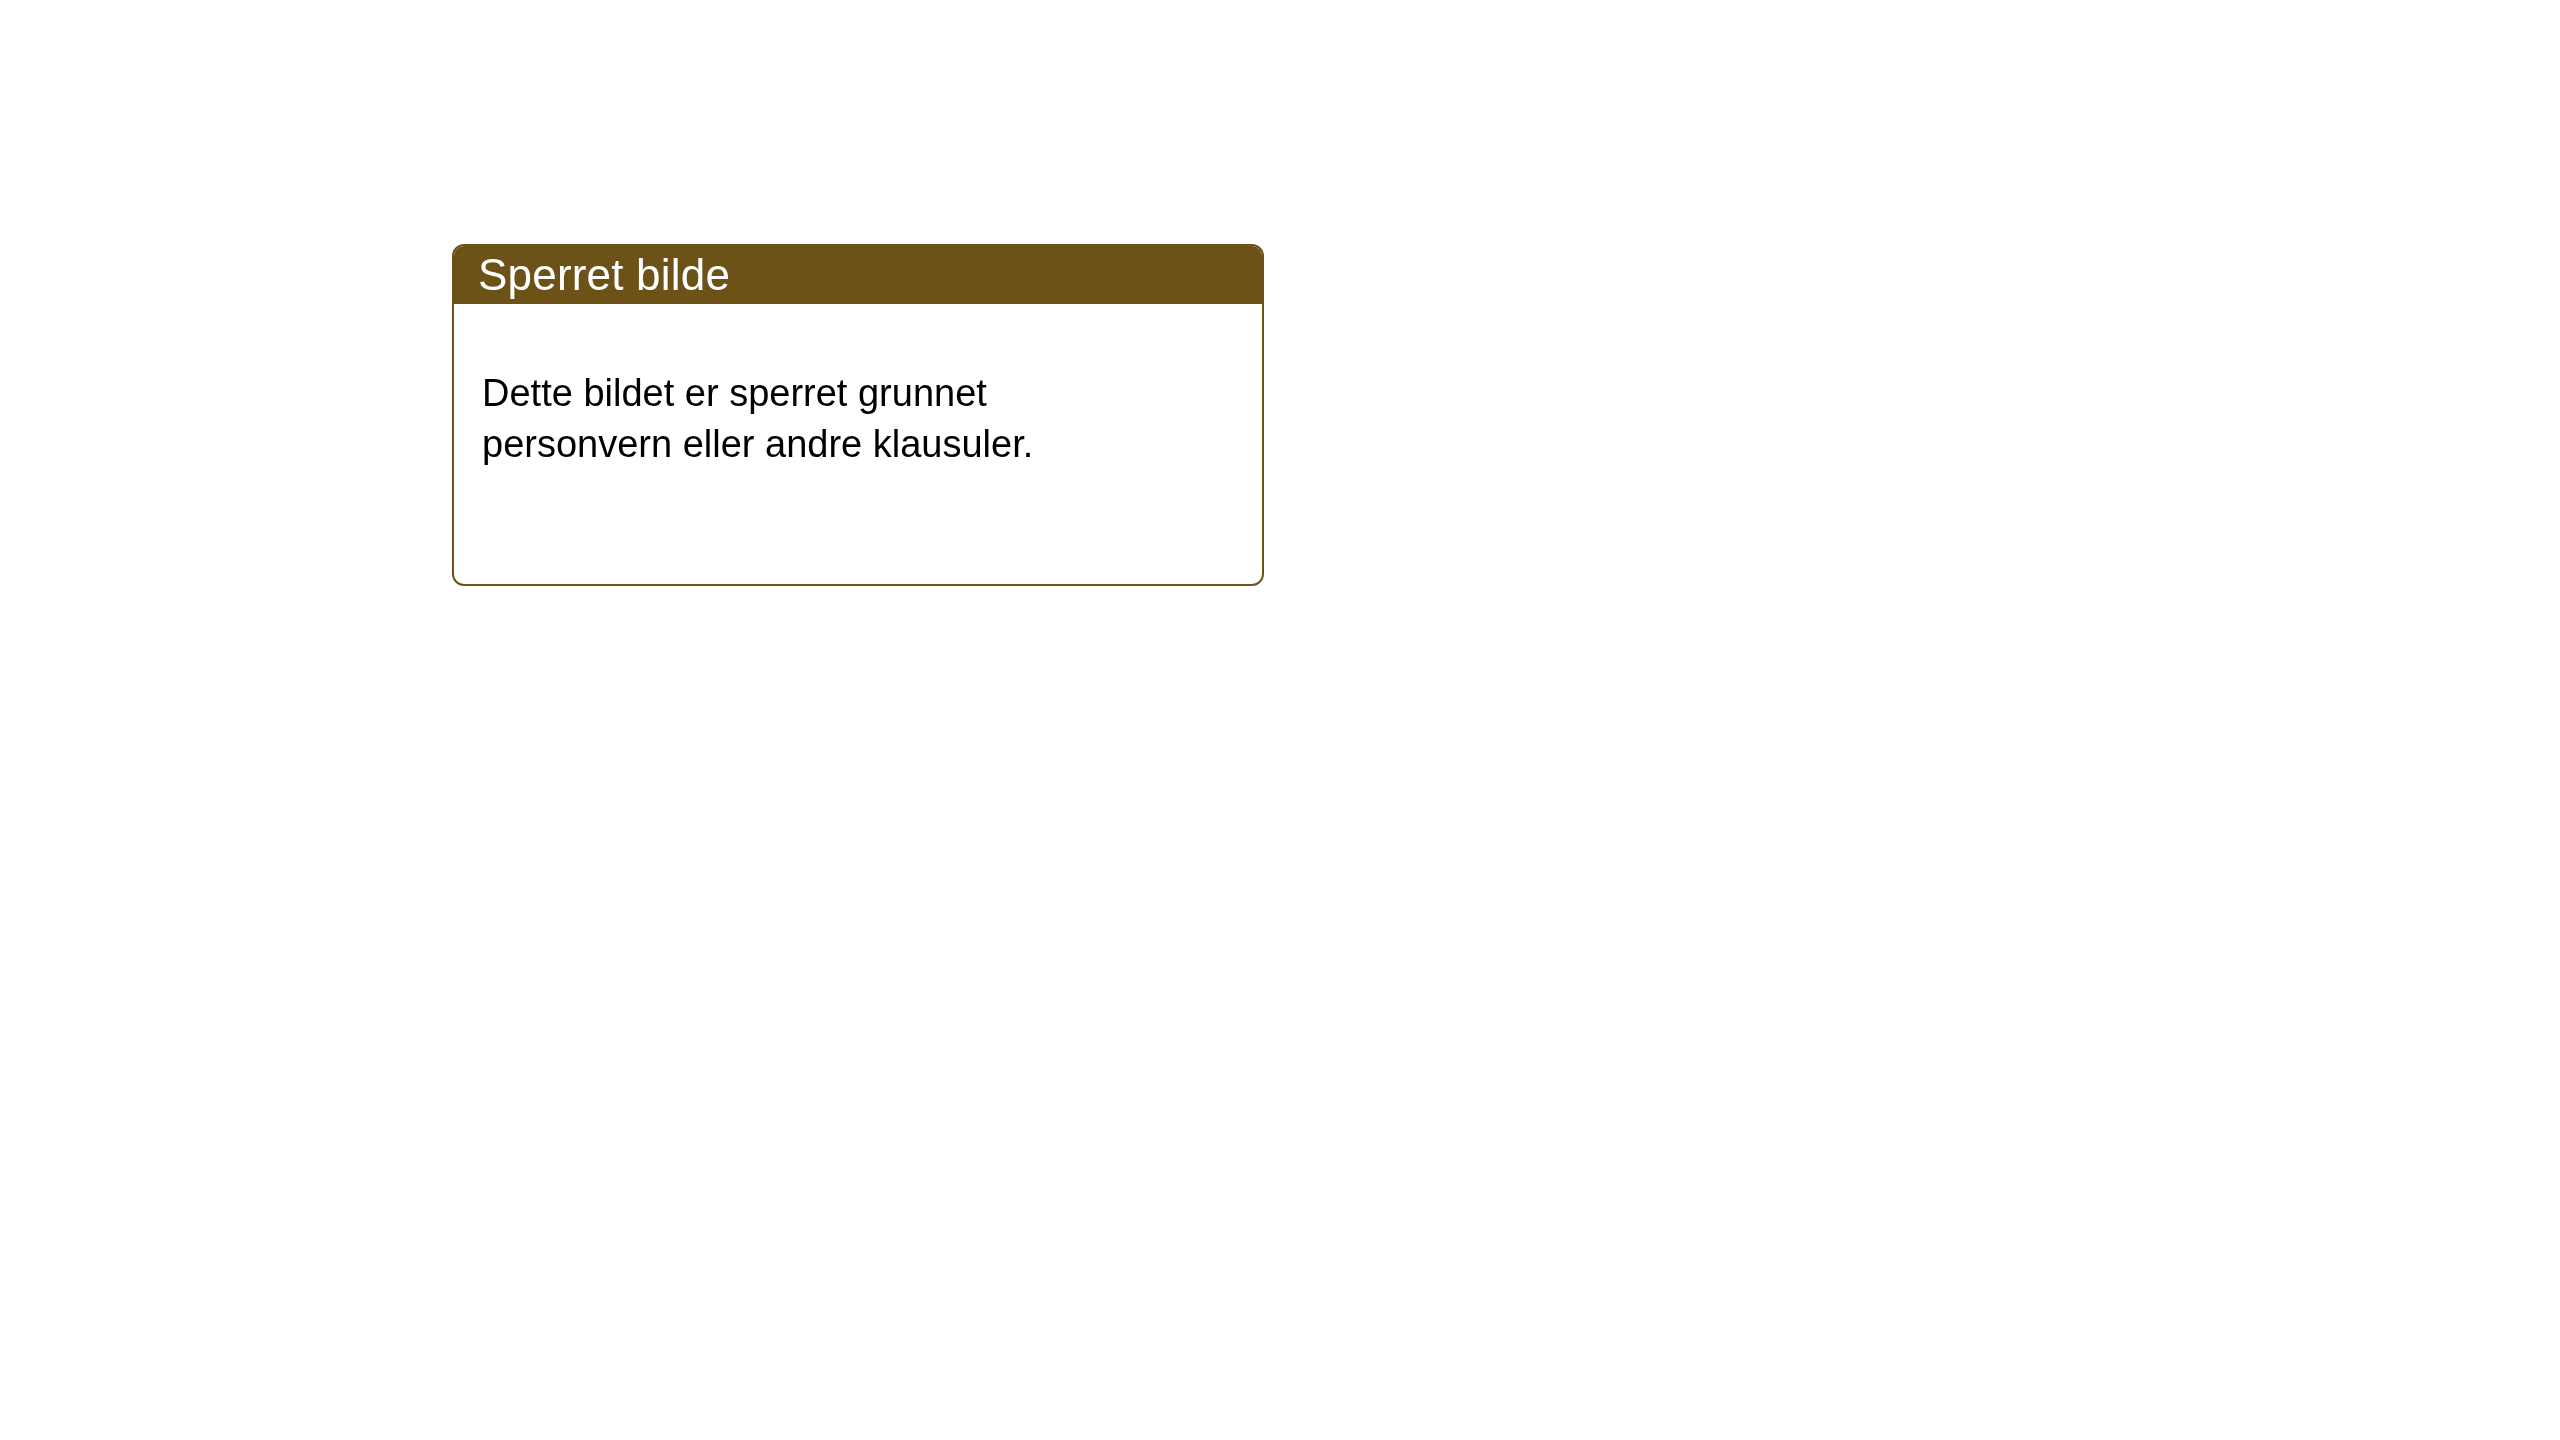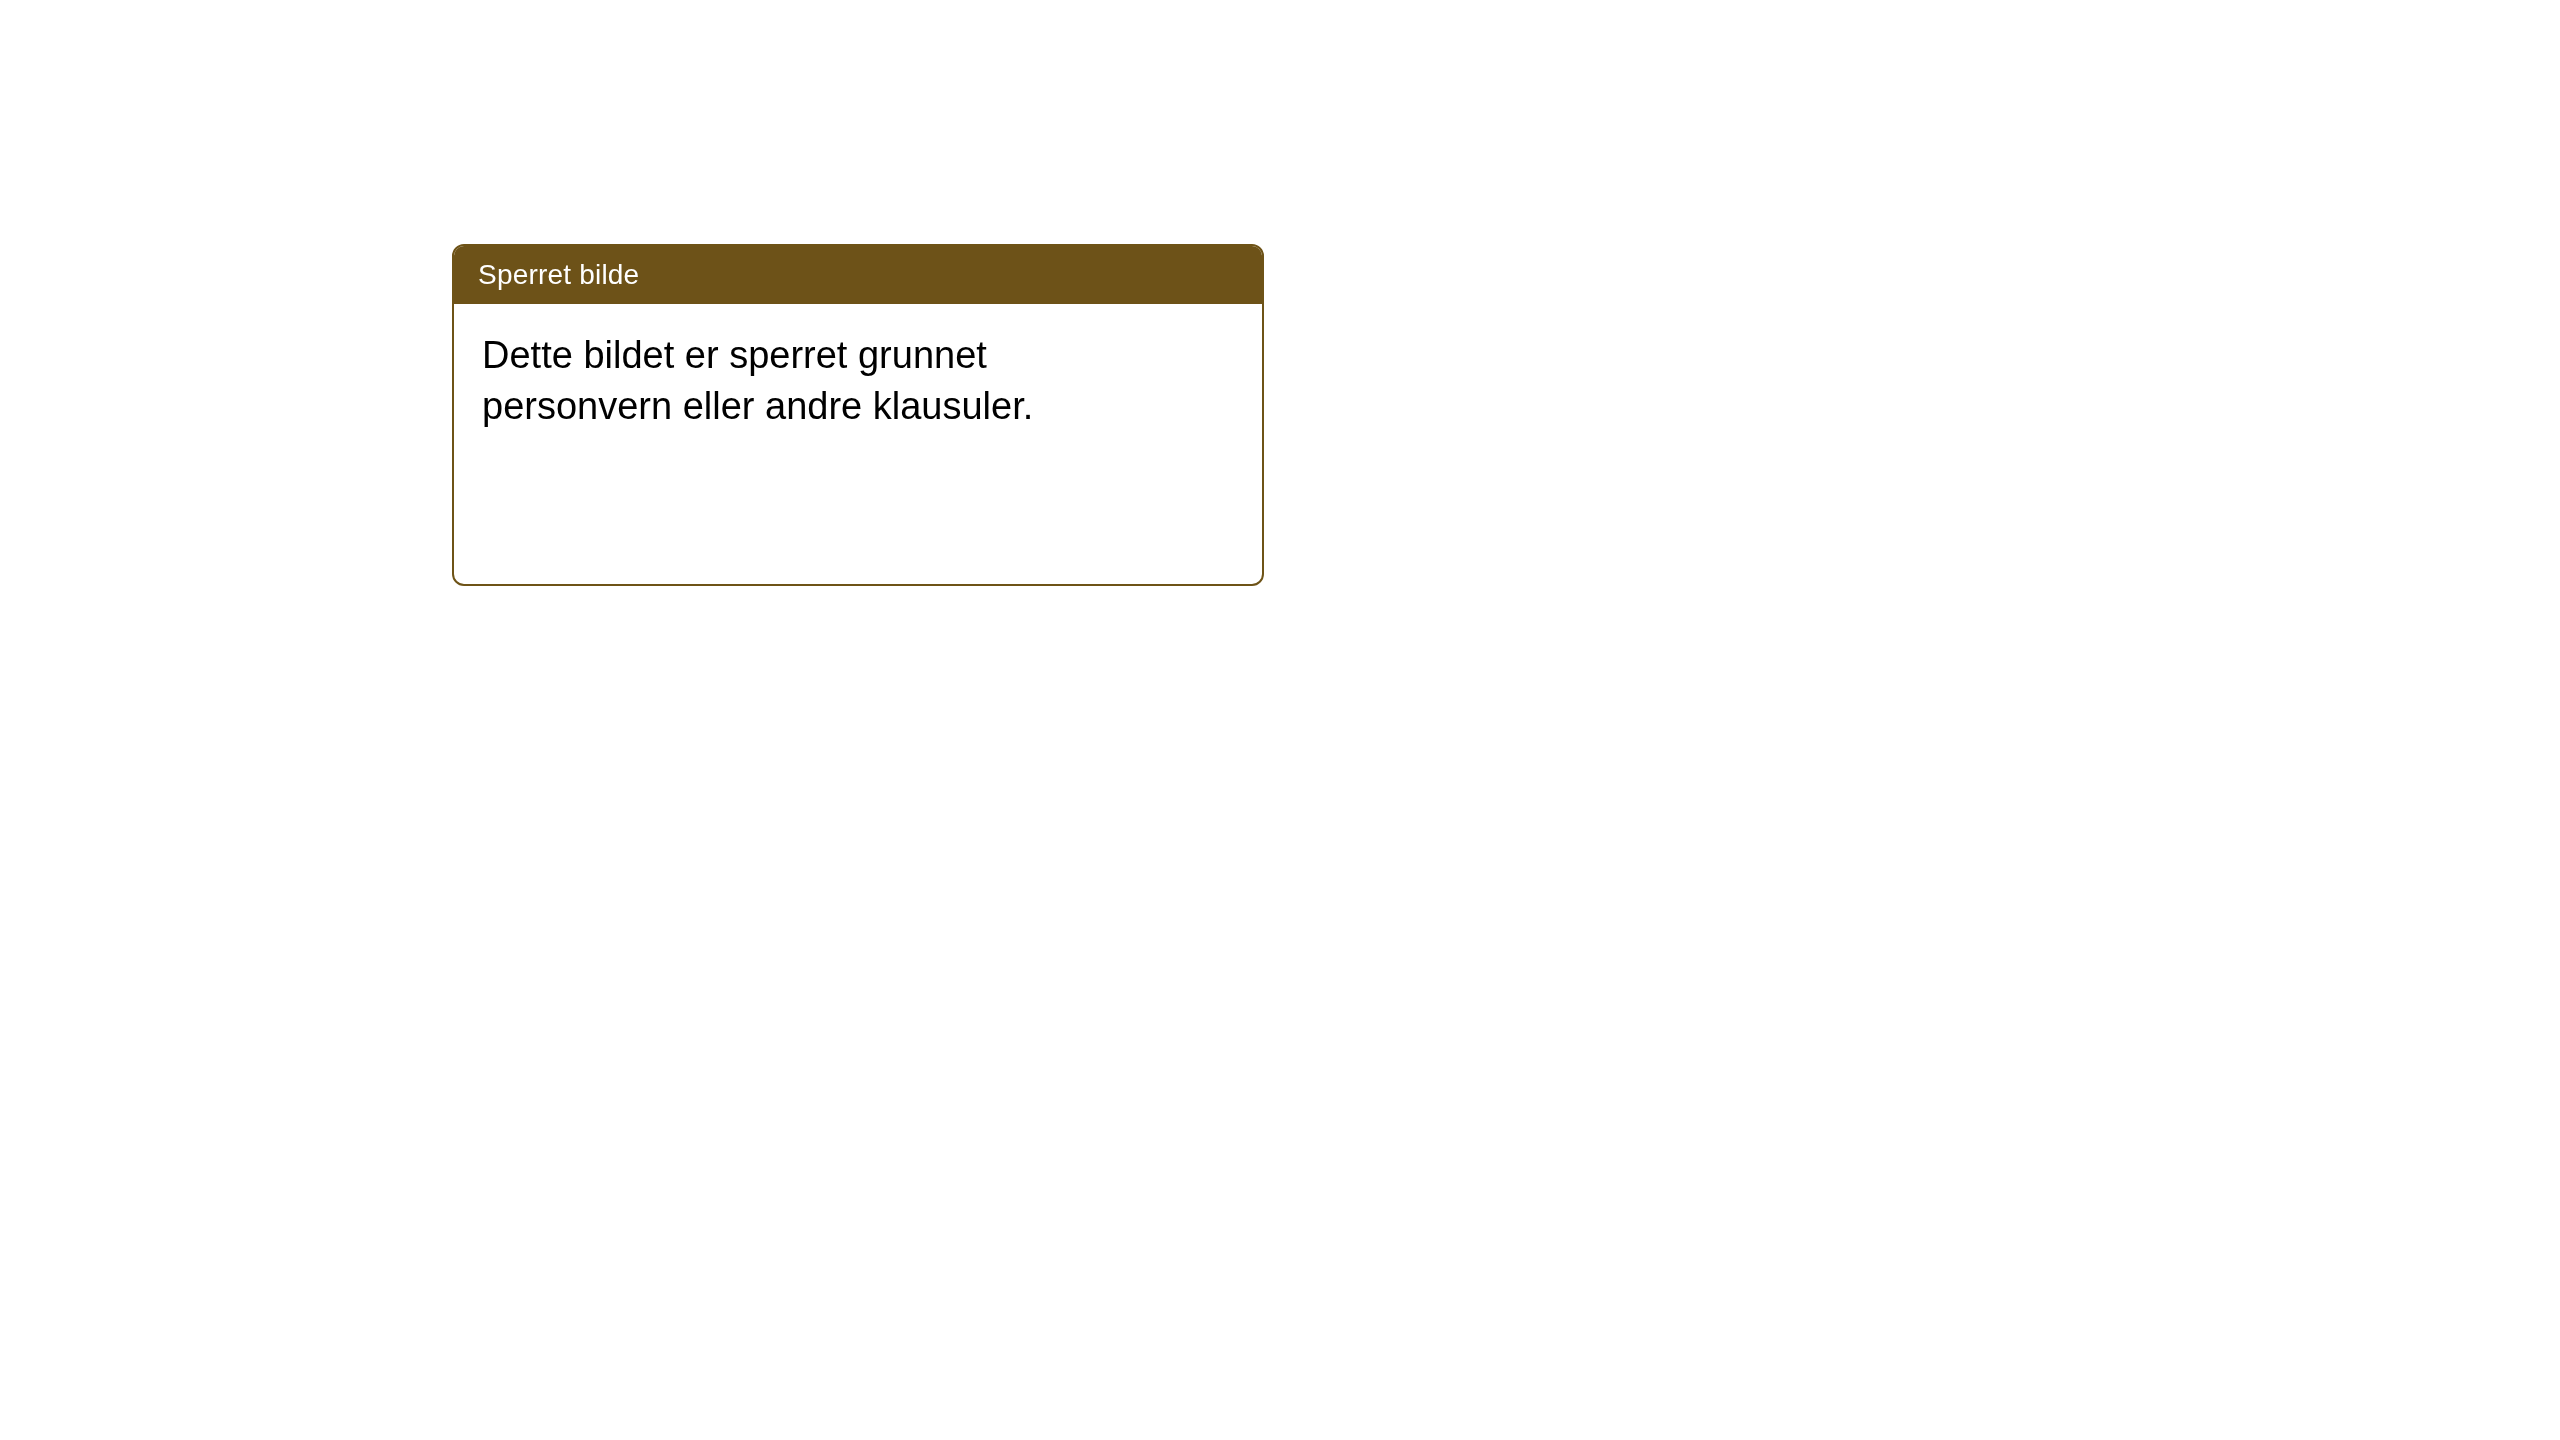--- a/index.html
+++ b/index.html
@@ -32,34 +32,35 @@
   }
 
   .notice-card .card-header {
     box-sizing: border-box;
     background: #6d5218;
     color: #ffffff;
     height: 58px;
     display: flex;
     align-items: center;
     padding: 0 0 0 24px;
-    font-size: 28px;
+    font-size: 44px;
     font-weight: 400;
     letter-spacing: 0.2px;
     line-height: 1;
   }
 
   .notice-card .card-body {
     box-sizing: border-box;
     padding: 26px 28px 26px 28px;
     color: #000000;
     font-size: 38px;
     line-height: 1.34;
     font-weight: 400;
     white-space: pre-line;
+    margin-top: 38px;
   }
 
   
   #card-no {
     left: 452px;
     top: 244px;
     width: 812px;
     height: 342px;
   }
 

